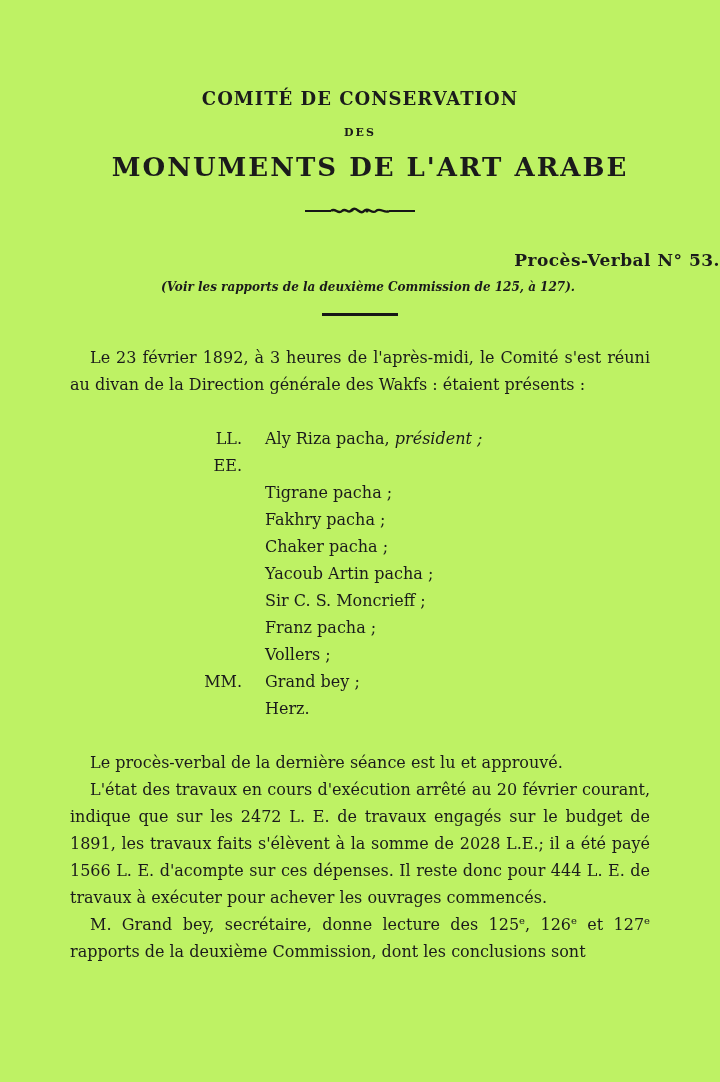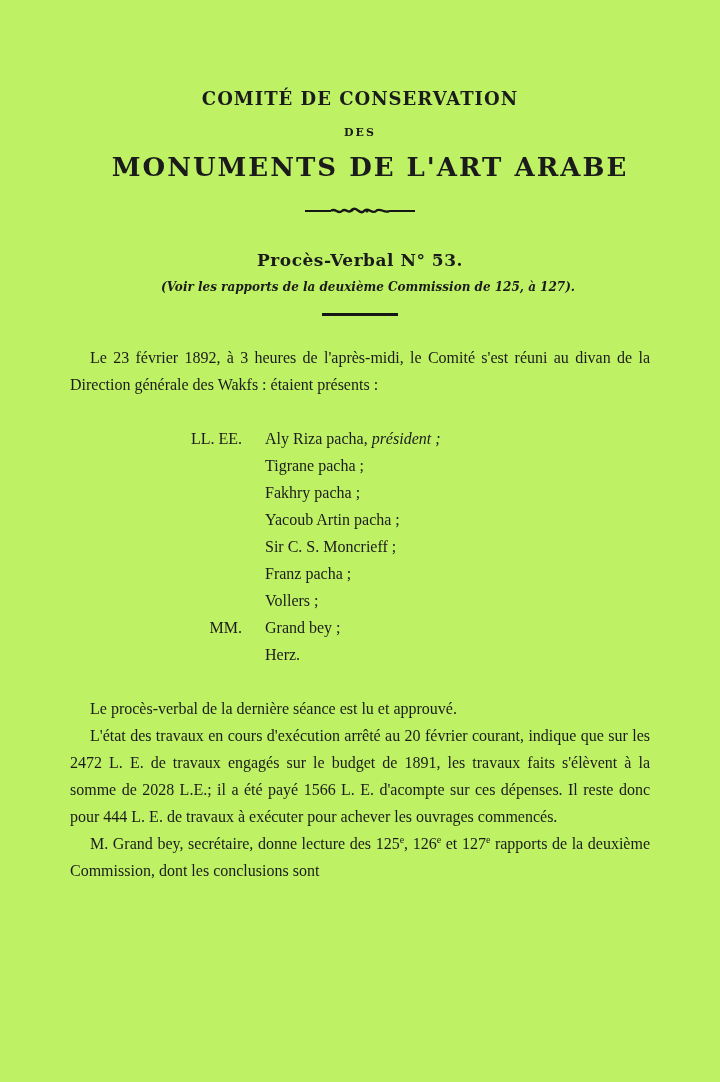--- a/index.html
+++ b/index.html
@@ -43,21 +43,21 @@
     margin-top: 13px;
     white-space: nowrap;
     padding-left: 20px;
   }
   .ornament-wrap {
     text-align: center;
     margin-top: 22px;
     line-height: 0;
   }
   .section-title {
-    text-align: center;
+    text-align: right;
     font-size: 17px;
     font-weight: bold;
     margin-top: 32px;
     letter-spacing: 0.5px;
   }
   .reference-note {
     text-align: center;
     font-size: 12px;
     font-style: italic;
     font-weight: 600;
@@ -69,21 +69,20 @@
     height: 3px;
     background: #161616;
     margin: 19px auto 0 auto;
   }
   .body-block {
     width: 580px;
     margin: 28px auto 0 auto;
     font-size: 16px;
     line-height: 27px;
     text-align: justify;
-    font-family: Liberation Serif, serif;
   }
   .body-p {
     margin: 0;
     text-indent: 20px;
   }
   .attendees {
     margin: 27px 0 27px 118px;
   }
   .attendee-row {
     display: flex;
@@ -145,20 +144,21 @@
       <div class="attendee-row">
         <span class="attendee-label"></span>
         <span class="attendee-name">Tigrane pacha ;</span>
       </div>
       <div class="attendee-row">
         <span class="attendee-label"></span>
         <span class="attendee-name">Fakhry pacha ;</span>
       </div>
       <div class="attendee-row">
         <span class="attendee-label"></span>
+        <span class="attendee-name">Chaker pacha ;</span>
       </div>
       <div class="attendee-row">
         <span class="attendee-label"></span>
         <span class="attendee-name">Yacoub Artin pacha ;</span>
       </div>
       <div class="attendee-row">
         <span class="attendee-label"></span>
         <span class="attendee-name">Sir C. S. Moncrieff ;</span>
       </div>
       <div class="attendee-row">

